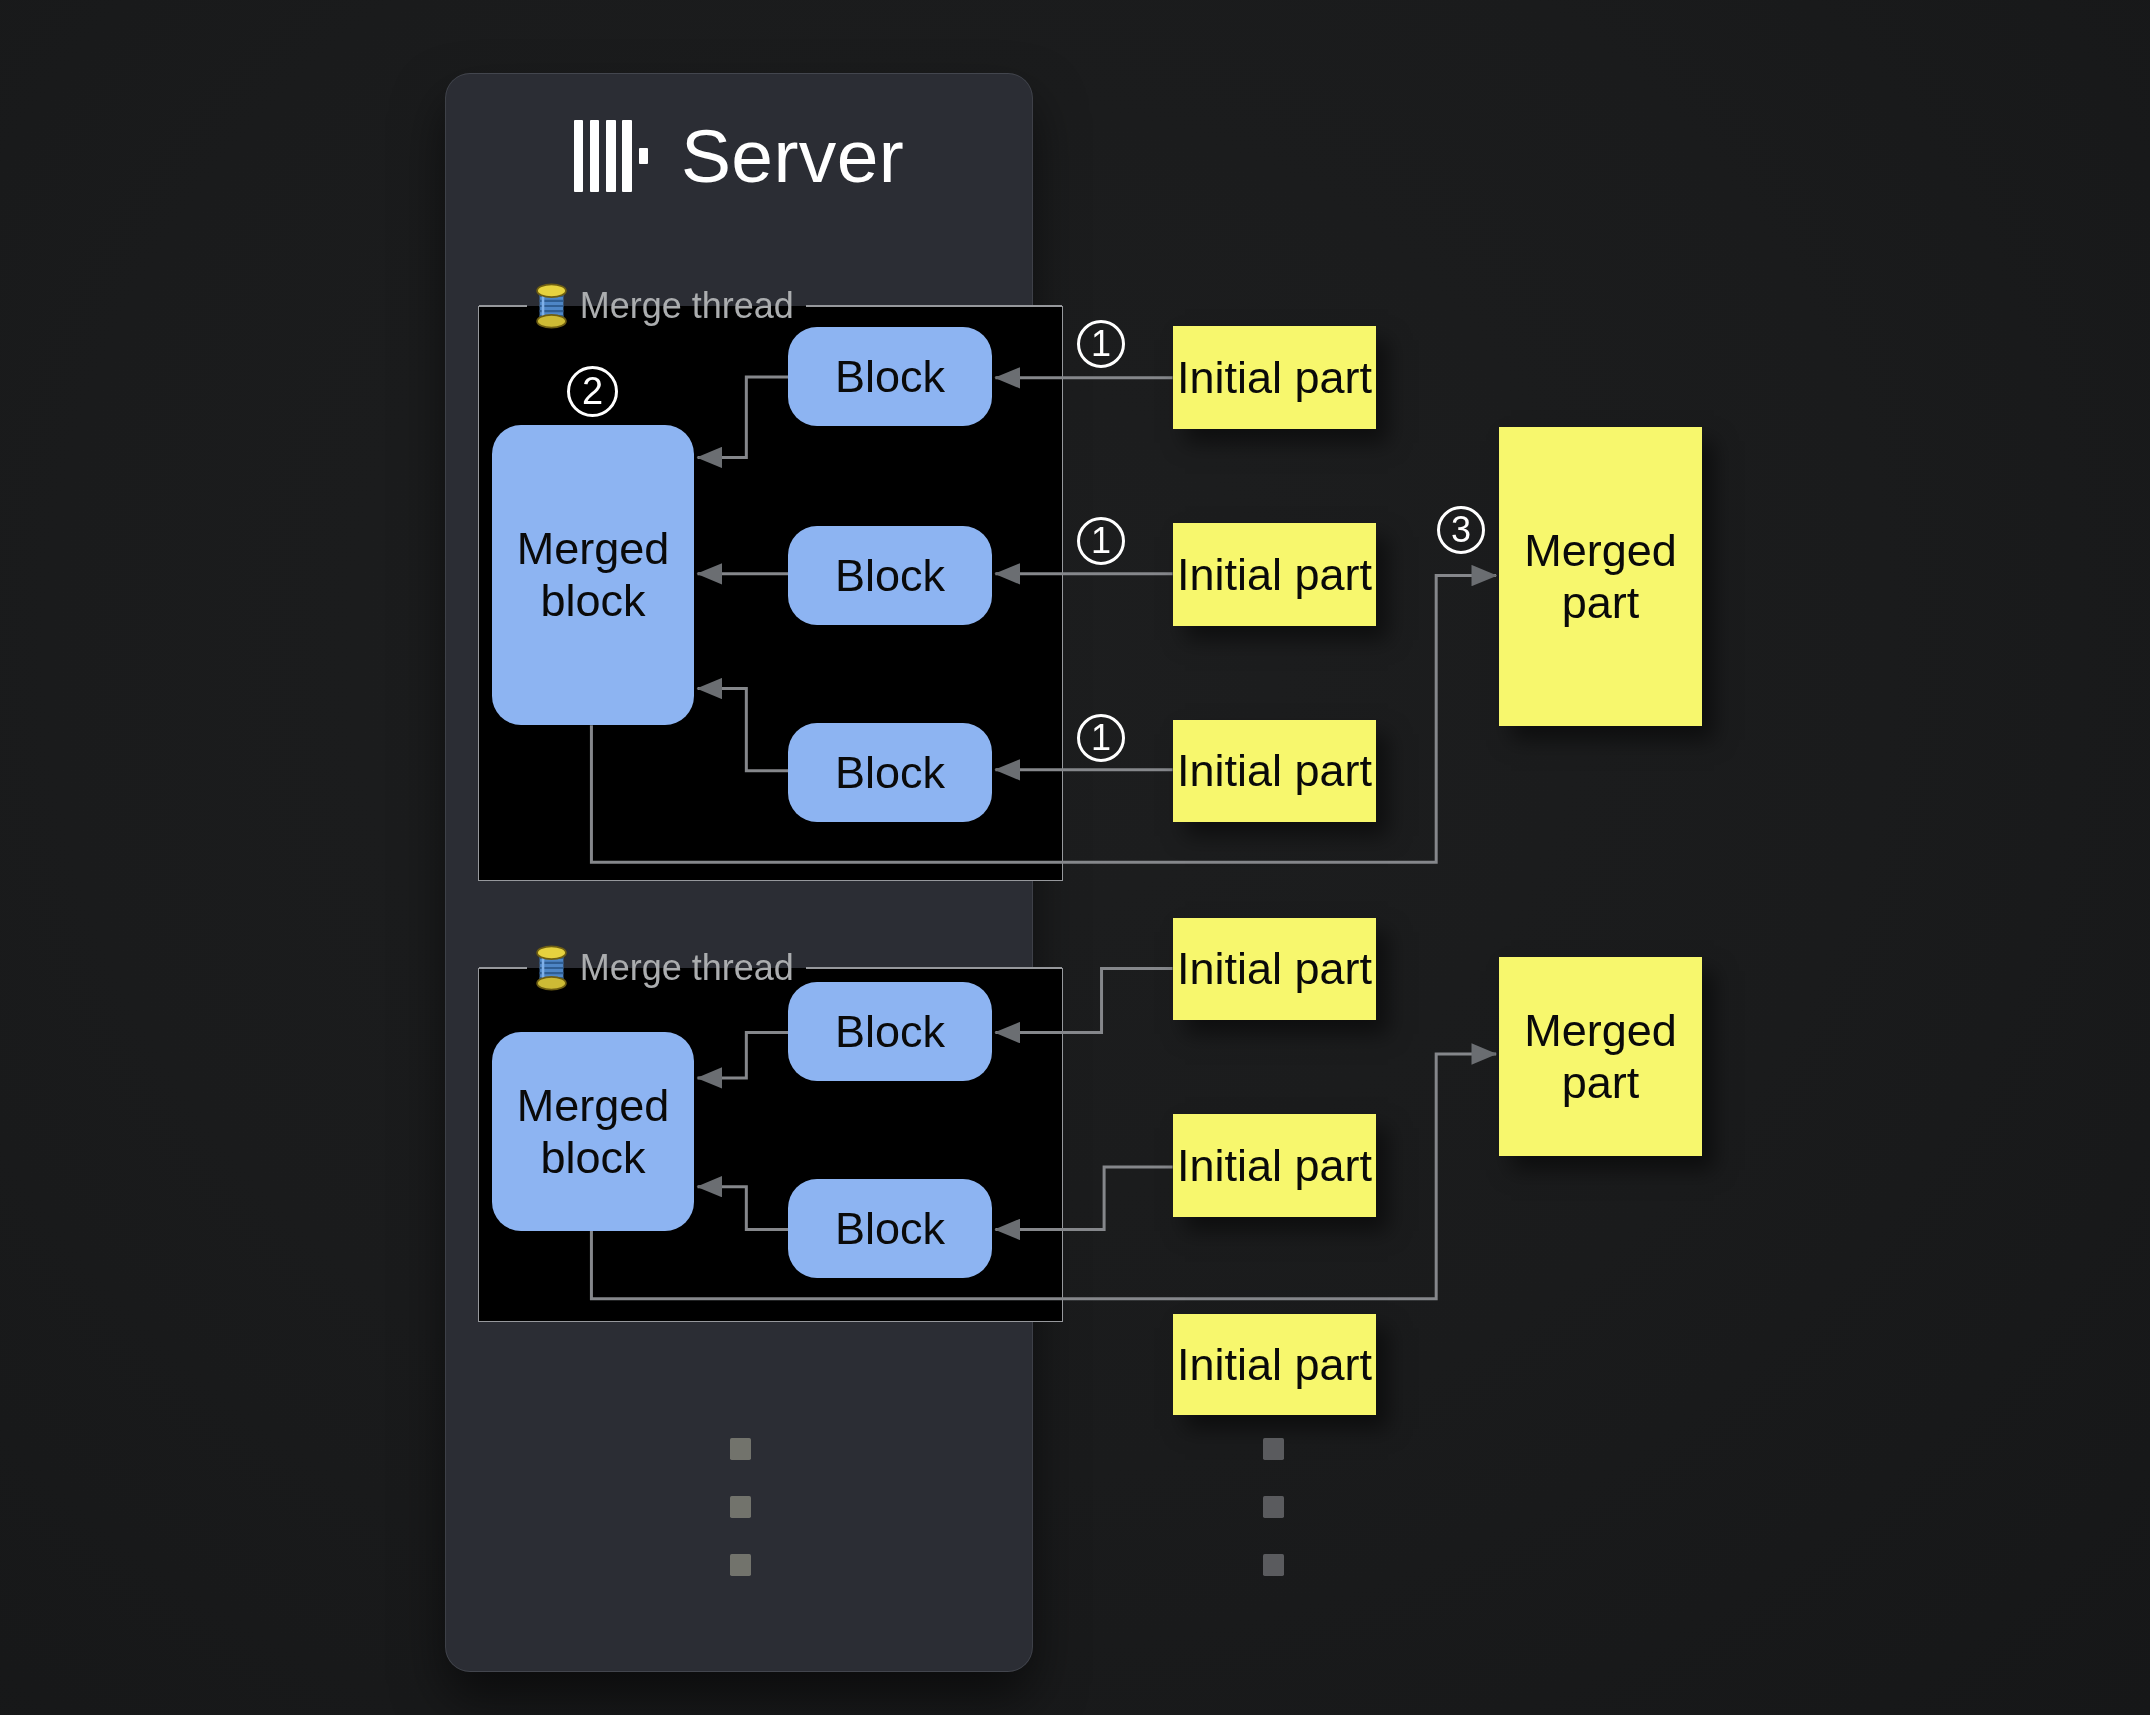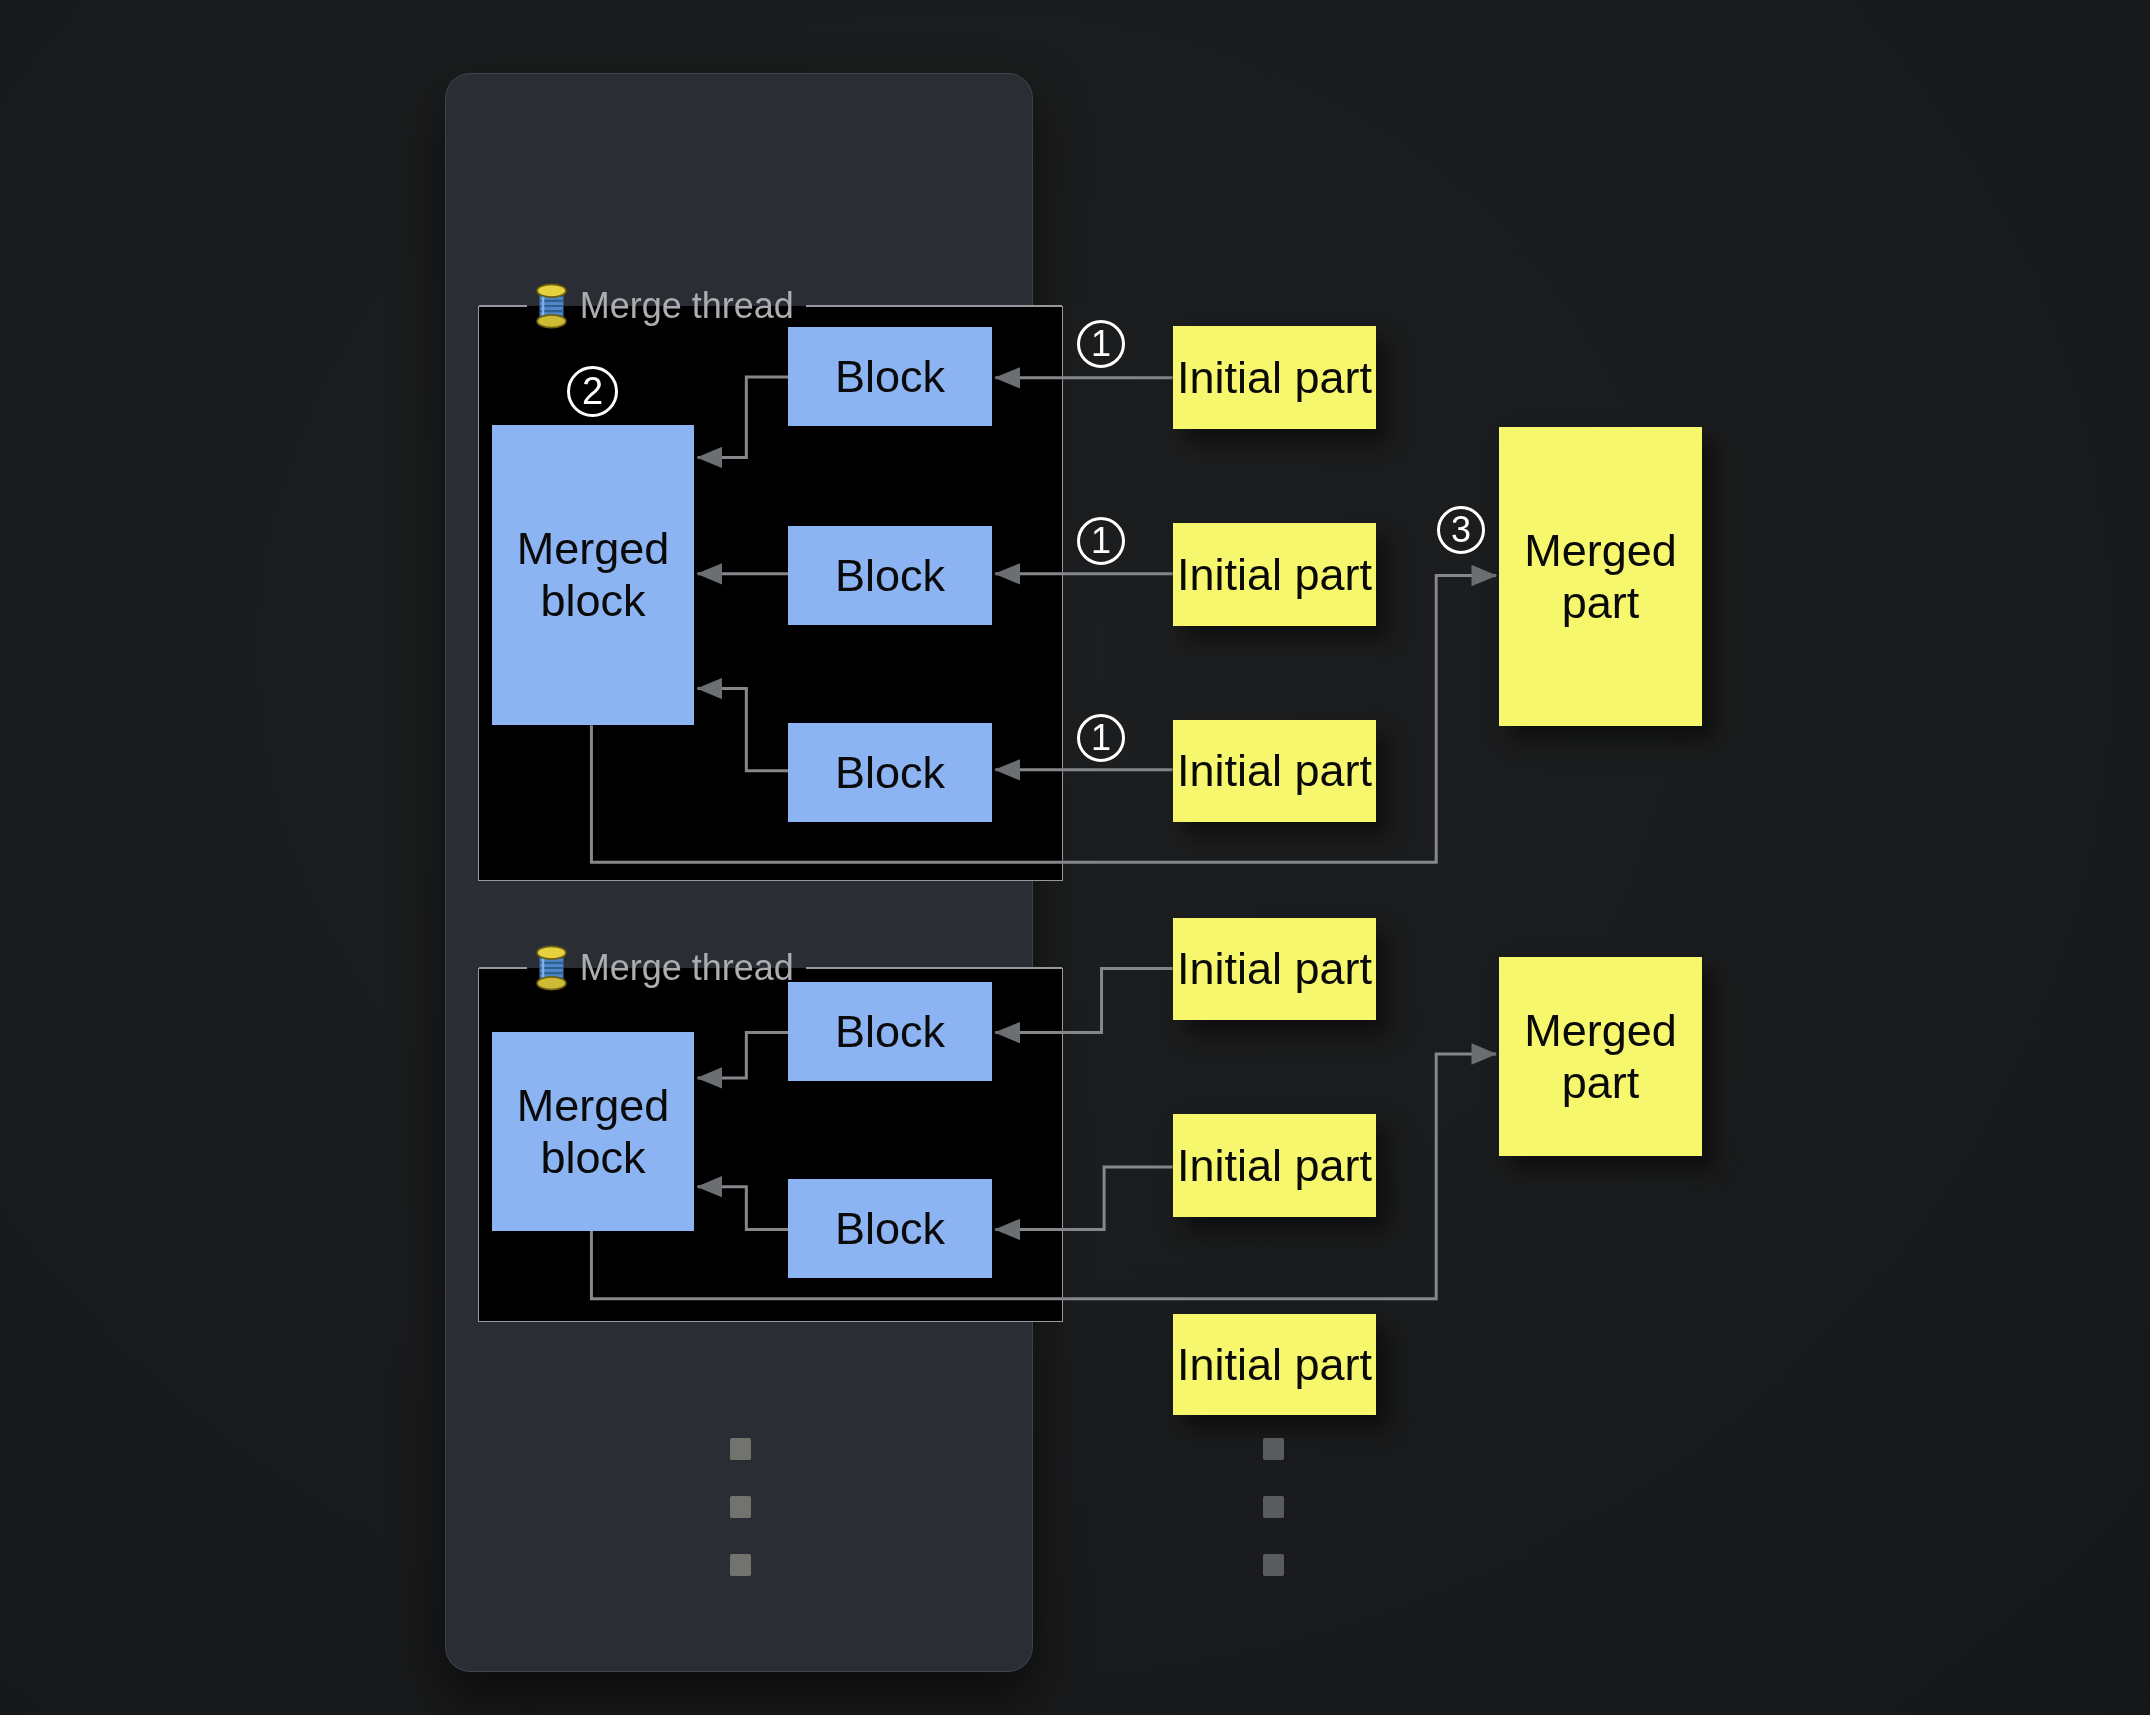--- a/index.html
+++ b/index.html
@@ -38,21 +38,21 @@
   .legend .seg-right{flex:1;}
   .legend .legend-text{
     color:#abadaf;font-size:36px;white-space:nowrap;margin:0 12px 0 8.6px;
   }
   .spool{margin-left:5.1px;flex:0 0 auto;}
   
   .node{
     position:absolute;display:flex;align-items:center;justify-content:center;
     text-align:center;color:#0a0a0a;font-size:45px;line-height:1.15;
   }
-  .blue{background:#8db4f2;}
+  .blue{background:#8db4f2;border-radius:29px;}
   .yellow{background:#f7f76d;box-shadow:12px 13.7px 20.5px rgba(0,0,0,.5);}
   
   .step{
     position:absolute;border:3.4px solid #ffffff;border-radius:50%;
     color:#ffffff;display:flex;align-items:center;justify-content:center;
     background:transparent;box-sizing:border-box;
   }
   .step-small{width:48px;height:48px;font-size:36px;}
   .step-big{width:51px;height:51px;font-size:38px;}
   
@@ -62,20 +62,30 @@
   .vdots-page .d{background:#5a5b5e;}
   
   #wires{position:absolute;left:0;top:0;pointer-events:none;}
 </style>
 </head>
 <body>
 
 <div id="canvas">
 
   <div class="server-panel">
+    <div class="server-header">
+      <div class="ch-logo">
+        <div class="bar"></div>
+        <div class="bar"></div>
+        <div class="bar"></div>
+        <div class="bar"></div>
+        <div class="dot"></div>
+      </div>
+      <div class="server-title">Server</div>
+    </div>
 
     <div class="vdots vdots-panel" style="left:284px;top:1364px;">
       <div class="d"></div>
       <div class="d"></div>
       <div class="d"></div>
     </div>
   </div>
 
   <div class="merge-section section-1">
     <div class="legend">

